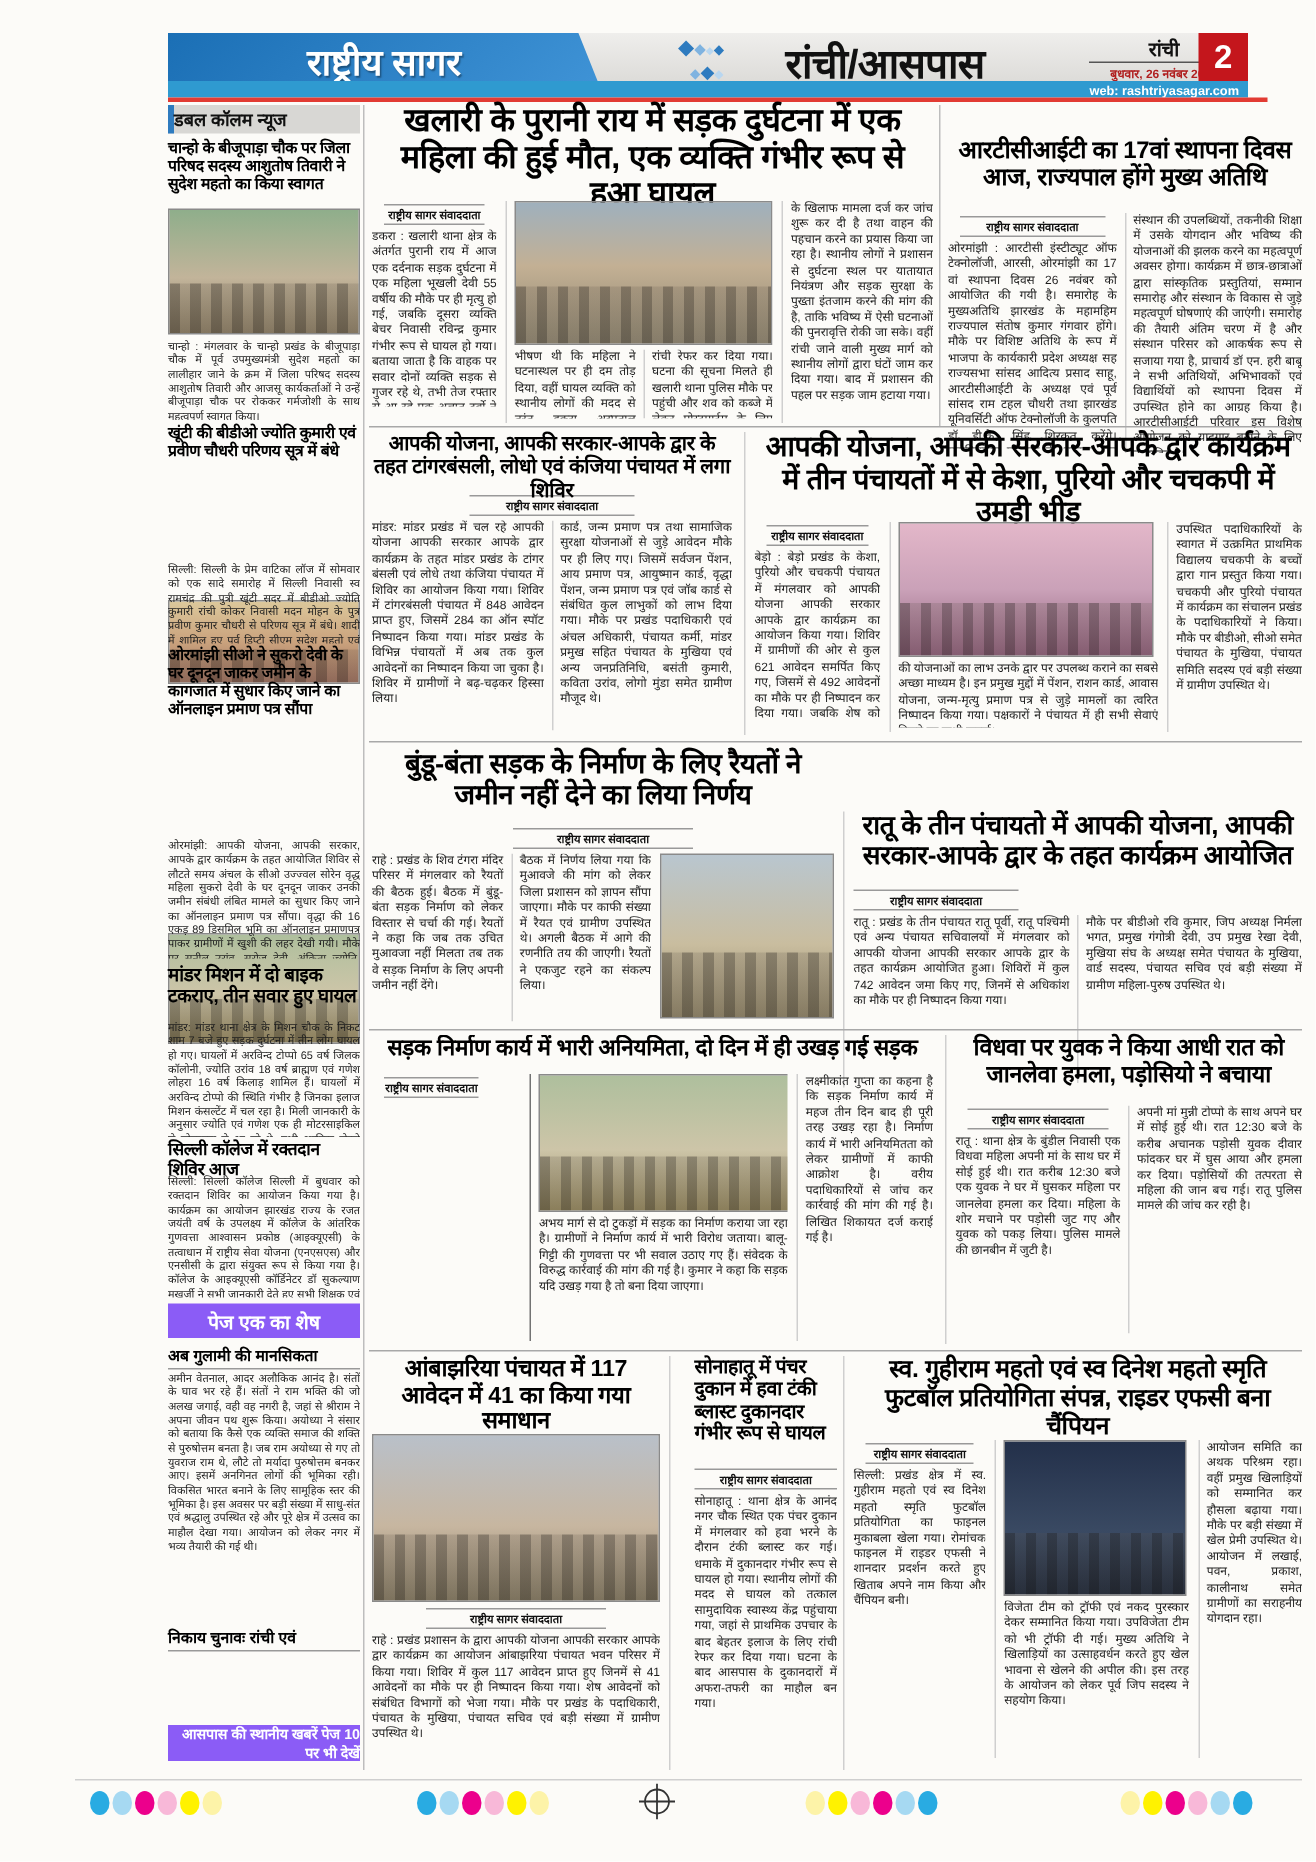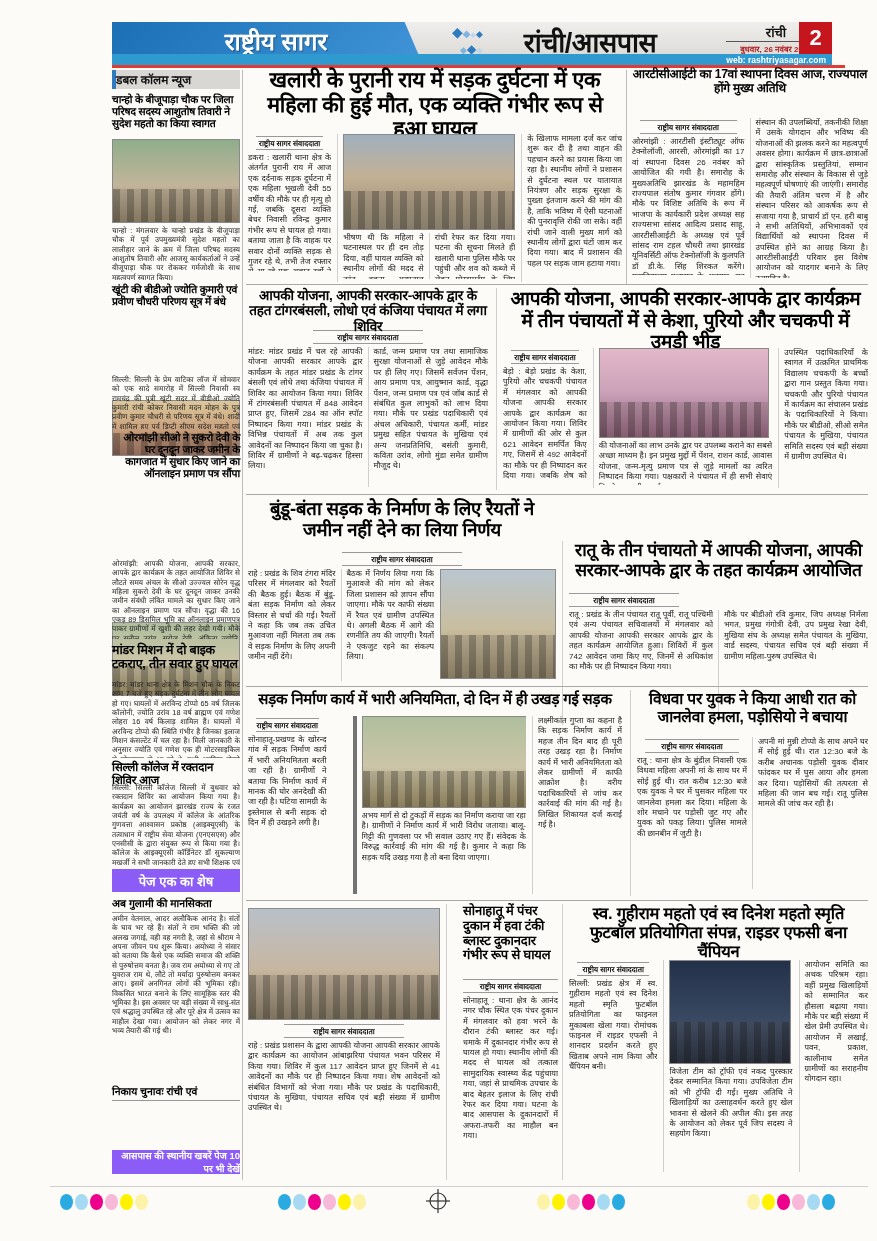--- a/index.html
+++ b/index.html
@@ -31,21 +31,21 @@
   .dot{display:inline-block;width:13px;height:16px;border-radius:50%;margin-right:2px;}
   .d-cyan{background:#29abe2;} .d-lblue{background:#a6d9f2;} .d-mag{background:#ec008c;}
   .d-pink{background:#f8b8d8;} .d-yel{background:#fff200;} .d-lyel{background:#fdf3a8;}
 </style>
 </head>
 <body>
 
 <div id="page">
 
   <div class="abs" style="left:112px;top:22px;width:720px;height:32px;background:linear-gradient(180deg,#efeeec,#dddcd9);"></div>
-  <div class="abs" style="left:112px;top:22px;width:288px;height:36px;background:linear-gradient(135deg,#15science 0,#1b6fb5,#3f93d6);background:linear-gradient(135deg,#1b6fb5,#3f93d6);clip-path:polygon(0 0,95% 0,100% 100%,0 100%);display:flex;align-items:center;justify-content:center;padding-left:20px;">
+  <div class="abs" style="left:112px;top:22px;width:288px;height:36px;background:linear-gradient(135deg,#15science 0,#1b6fb5,#3f93d6);background:linear-gradient(135deg,#1b6fb5,#3f93d6);clip-path:polygon(0 0,95% 0,100% 100%,0 100%);display:flex;align-items:center;justify-content:center;">
     <span style="color:#fff;font-weight:800;font-size:24px;text-shadow:1px 1px 1px rgba(0,0,0,.35);">राष्ट्रीय सागर</span>
   </div>
   <div class="abs" style="left:452px;top:24px;width:110px;height:30px;overflow:hidden;line-height:1;">
     <span style="color:#2e7bbf;font-size:14px;">◆</span><span style="color:#7fb3e0;font-size:10px;">◆</span><span style="color:#b9d7f0;font-size:7px;">◆</span><span style="color:#2e7bbf;font-size:9px;">◆</span><br>
     <span style="color:#7fb3e0;font-size:9px;margin-left:8px;">◆</span><span style="color:#2e7bbf;font-size:12px;">◆</span><span style="color:#b9d7f0;font-size:8px;">◆</span>
   </div>
   <div class="abs" style="left:480px;top:23px;width:220px;text-align:center;font-weight:800;font-size:27px;color:#111;letter-spacing:-0.5px;">रांची/आसपास</div>
   <div class="abs" style="left:726px;top:23px;width:100px;text-align:center;">
     <div style="font-weight:800;font-size:13px;color:#111;border-bottom:1px solid #555;">रांची</div>
     <div style="font-size:8px;font-weight:700;color:#b02020;margin-top:1px;">बुधवार, 26 नवंबर 2025</div>
@@ -66,21 +66,21 @@
   </div>
 
   <div class="abs hl" style="left:112px;top:94px;width:128px;height:42px;font-size:10.5px;text-align:left;">चान्हो के बीजूपाड़ा चौक पर जिला परिषद सदस्य आशुतोष तिवारी ने सुदेश महतो का किया स्वागत</div>
   <div class="abs photo ph-crowd" style="left:112px;top:139px;width:128px;height:84px;"></div>
   <div class="abs body-txt tiny" style="left:112px;top:226px;width:128px;height:54px;">चान्हो : मंगलवार के चान्हो प्रखंड के बीजूपाड़ा चौक में पूर्व उपमुख्यमंत्री सुदेश महतो का लालीहार जाने के क्रम में जिला परिषद सदस्य आशुतोष तिवारी और आजसू कार्यकर्ताओं ने उन्हें बीजूपाड़ा चौक पर रोककर गर्मजोशी के साथ महत्वपूर्ण स्वागत किया।</div>
 
   <div class="abs hl" style="left:112px;top:284px;width:128px;height:29px;font-size:10.5px;text-align:left;">खूंटी की बीडीओ ज्योति कुमारी एवं प्रवीण चौधरी परिणय सूत्र में बंधे</div>
   <div class="abs photo ph-wedding" style="left:112px;top:316px;width:128px;height:56px;"></div>
   <div class="abs body-txt tiny" style="left:112px;top:375px;width:128px;height:54px;">सिल्ली: सिल्ली के प्रेम वाटिका लॉज में सोमवार को एक सादे समारोह में सिल्ली निवासी स्व रामचंद्र की पुत्री खूंटी सदर में बीडीओ ज्योति कुमारी रांची कोकर निवासी मदन मोहन के पुत्र प्रवीण कुमार चौधरी से परिणय सूत्र में बंधे। शादी में शामिल हुए पूर्व डिप्टी सीएम सुदेश महतो एवं अन्य लोगों ने बधाई देते हुए वर-वधु को खुशहाल जीवन का आशीर्वाद दिया। इस मौके पर काफी संख्या में लोग उपस्थित थे।</div>
 
-  <div class="abs hl" style="left:112px;top:432px;width:128px;height:46px;font-size:10.5px;text-align:right;">ओरमांझी सीओ ने सुकरो देवी के घर दूनदून जाकर जमीन के कागजात में सुधार किए जाने का ऑनलाइन प्रमाण पत्र सौंपा</div>
+  <div class="abs hl" style="left:112px;top:432px;width:128px;height:46px;font-size:10.5px;text-align:left;">ओरमांझी सीओ ने सुकरो देवी के घर दूनदून जाकर जमीन के कागजात में सुधार किए जाने का ऑनलाइन प्रमाण पत्र सौंपा</div>
   <div class="abs photo ph-field" style="left:112px;top:482px;width:128px;height:74px;"></div>
   <div class="abs body-txt tiny" style="left:112px;top:559px;width:128px;height:80px;">ओरमांझी: आपकी योजना, आपकी सरकार, आपके द्वार कार्यक्रम के तहत आयोजित शिविर से लौटते समय अंचल के सीओ उज्ज्वल सोरेन वृद्ध महिला सुकरो देवी के घर दूनदून जाकर उनकी जमीन संबंधी लंबित मामले का सुधार किए जाने का ऑनलाइन प्रमाण पत्र सौंपा। वृद्धा की 16 एकड़ 89 डिसमिल भूमि का ऑनलाइन प्रमाणपत्र पाकर ग्रामीणों में खुशी की लहर देखी गयी। मौके पर सुनील उरांव, सरोज देवी, अंकिता ज्योति, पुष्पा कुमारी, राजीव लोहरा मौजूद थे।</div>
 
   <div class="abs hl" style="left:112px;top:643px;width:128px;height:34px;font-size:12.5px;text-align:left;">मांडर मिशन में दो बाइक टकराए, तीन सवार हुए घायल</div>
   <div class="abs body-txt tiny" style="left:112px;top:680px;width:128px;height:78px;">मांडर: मांडर थाना क्षेत्र के मिशन चौक के निकट शाम 7 बजे हुए सड़क दुर्घटना में तीन लोग घायल हो गए। घायलों में अरविन्द टोप्पो 65 वर्ष जिलक कॉलोनी, ज्योति उरांव 18 वर्ष ब्राह्मण एवं गणेश लोहरा 16 वर्ष किलाड़ शामिल हैं। घायलों में अरविन्द टोप्पो की स्थिति गंभीर है जिनका इलाज मिशन कंसल्टेंट में चल रहा है। मिली जानकारी के अनुसार ज्योति एवं गणेश एक ही मोटरसाइकिल से लोहरदगा से आ रहे थे, तभी अरविन्द टोप्पो अपनी बाइक से मांडर से घर जा रहा था, दोनों में सीधी टक्कर हो गई और वह गंभीर रूप से घायल हो गया जबकि अन्य दो को हल्की चोटें आई हैं।</div>
 
   <div class="abs hl" style="left:112px;top:761px;width:128px;height:19px;font-size:11.5px;text-align:left;">सिल्ली कॉलेज में रक्तदान शिविर आज</div>
   <div class="abs body-txt tiny" style="left:112px;top:783px;width:128px;height:82px;">सिल्ली: सिल्ली कॉलेज सिल्ली में बुधवार को रक्तदान शिविर का आयोजन किया गया है। कार्यक्रम का आयोजन झारखंड राज्य के रजत जयंती वर्ष के उपलक्ष्य में कॉलेज के आंतरिक गुणवत्ता आश्वासन प्रकोष्ठ (आइक्यूएसी) के तत्वाधान में राष्ट्रीय सेवा योजना (एनएसएस) और एनसीसी के द्वारा संयुक्त रूप से किया गया है। कॉलेज के आइक्यूएसी कॉर्डिनेटर डॉ सुकल्याण मुखर्जी ने सभी जानकारी देते हुए सभी शिक्षक एवं छात्र-छात्राओं को शिविर में भाग लेने का आह्वान किया है।</div>
 
   <div class="abs sec-black" style="left:112px;top:869px;width:128px;height:23px;display:flex;align-items:center;justify-content:center;">
@@ -103,21 +103,21 @@
       <div class="photo ph-road" style="width:172px;height:96px;"></div>
       <div class="cols" style="margin-top:3px;height:46px;">
         <div class="col body-txt">भीषण थी कि महिला ने घटनास्थल पर ही दम तोड़ दिया, वहीं घायल व्यक्ति को स्थानीय लोगों की मदद से तुरंत डकरा अस्पताल पहुंचाया गया, जहां उसकी प्राथमिक उपचार के बाद</div>
         <div class="col body-txt">रांची रेफर कर दिया गया। घटना की सूचना मिलते ही खलारी थाना पुलिस मौके पर पहुंची और शव को कब्जे में लेकर पोस्टमार्टम के लिए भेज दिया गया है। पुलिस ने अज्ञात वाहन</div>
       </div>
     </div>
     <div class="body-txt" style="width:98px;border-left:1px solid #cfcfcf;padding-left:5px;height:148px;">के खिलाफ मामला दर्ज कर जांच शुरू कर दी है तथा वाहन की पहचान करने का प्रयास किया जा रहा है। स्थानीय लोगों ने प्रशासन से दुर्घटना स्थल पर यातायात नियंत्रण और सड़क सुरक्षा के पुख्ता इंतजाम करने की मांग की है, ताकि भविष्य में ऐसी घटनाओं की पुनरावृत्ति रोकी जा सके। वहीं रांची जाने वाली मुख्य मार्ग को स्थानीय लोगों द्वारा घंटों जाम कर दिया गया। बाद में प्रशासन की पहल पर सड़क जाम हटाया गया।</div>
   </div>
 
   <div class="abs" style="left:632px;top:68px;width:236px;height:216px;">
-    <div class="hl" style="font-size:12px;height:50px;">आरटीसीआईटी का 17वां स्थापना दिवस आज, राज्यपाल होंगे मुख्य अतिथि</div>
+    <div class="hl" style="font-size:16px;height:50px;margin-top:24px;">आरटीसीआईटी का 17वां स्थापना दिवस आज, राज्यपाल होंगे मुख्य अतिथि</div>
     <div class="cols" style="height:160px;">
       <div class="col">
         <div class="byline">राष्ट्रीय सागर संवाददाता</div>
         <div class="body-txt" style="height:138px;">ओरमांझी : आरटीसी इंस्टीट्यूट ऑफ टेक्नोलॉजी, आरसी, ओरमांझी का 17 वां स्थापना दिवस 26 नवंबर को आयोजित की गयी है। समारोह के मुख्यअतिथि झारखंड के महामहिम राज्यपाल संतोष कुमार गंगवार होंगे। मौके पर विशिष्ट अतिथि के रूप में भाजपा के कार्यकारी प्रदेश अध्यक्ष सह राज्यसभा सांसद आदित्य प्रसाद साहू, आरटीसीआईटी के अध्यक्ष एवं पूर्व सांसद राम टहल चौधरी तथा झारखंड यूनिवर्सिटी ऑफ टेक्नोलॉजी के कुलपति डॉ डी.के. सिंह शिरकत करेंगे। महाविद्यालय प्रशासन के अनुसार, यह दिन</div>
       </div>
       <div class="col body-txt">संस्थान की उपलब्धियों, तकनीकी शिक्षा में उसके योगदान और भविष्य की योजनाओं की झलक करने का महत्वपूर्ण अवसर होगा। कार्यक्रम में छात्र-छात्राओं द्वारा सांस्कृतिक प्रस्तुतियां, सम्मान समारोह और संस्थान के विकास से जुड़े महत्वपूर्ण घोषणाएं की जाएंगी। समारोह की तैयारी अंतिम चरण में है और संस्थान परिसर को आकर्षक रूप से सजाया गया है, प्राचार्य डॉ एन. हरी बाबू ने सभी अतिथियों, अभिभावकों एवं विद्यार्थियों को स्थापना दिवस में उपस्थित होने का आग्रह किया है। आरटीसीआईटी परिवार इस विशेष आयोजन को यादगार बनाने के लिए उत्साहित है।</div>
     </div>
   </div>
 
   <div class="rule-h" style="left:246px;top:284px;width:622px;"></div>
@@ -169,23 +169,22 @@
     </div>
   </div>
 
   <div class="rule-h" style="left:246px;top:686px;width:622px;"></div>
 
   <div class="abs" style="left:248px;top:690px;width:374px;height:206px;">
     <div class="hl" style="font-size:15px;font-weight:800;height:22px;white-space:nowrap;overflow:hidden;">सड़क निर्माण कार्य में भारी अनियमिता, दो दिन में ही उखड़ गई सड़क</div>
     <div style="display:flex;gap:6px;height:178px;margin-top:4px;">
       <div style="width:86px;overflow:hidden;">
         <div class="byline">राष्ट्रीय सागर संवाददाता</div>
-        <div class="body-txt" style="height:150px;">सोनाहातू-प्रखण्ड के खोरन्द गांव में सड़क निर्माण कार्य में भारी अनियमितता बरती जा रही है। ग्रामीणों ने बताया कि निर्माण कार्य में मानक की घोर अनदेखी की जा रही है। घटिया सामग्री के इस्तेमाल से बनी सड़क दो दिन में ही उखड़ने लगी है।</div>
-      </div>
-      <div style="width:180px;border-left:4px solid #737373;padding-left:5px;overflow:hidden;margin-left:20px;">
+      </div>
+      <div style="width:180px;border-left:1px solid #737373;padding-left:5px;overflow:hidden;margin-left:20px;">
         <div class="photo ph-field" style="width:174px;height:92px;"></div>
         <div class="body-txt" style="height:80px;margin-top:3px;">अभय मार्ग से दो टुकड़ों में सड़क का निर्माण कराया जा रहा है। ग्रामीणों ने निर्माण कार्य में भारी विरोध जताया। बालू-गिट्टी की गुणवत्ता पर भी सवाल उठाए गए हैं। संवेदक के विरुद्ध कार्रवाई की मांग की गई है। कुमार ने कहा कि सड़क यदि उखड़ गया है तो बना दिया जाएगा।</div>
       </div>
       <div class="body-txt" style="width:92px;border-left:1px solid #cfcfcf;padding-left:5px;height:178px;">लक्ष्मीकांत गुप्ता का कहना है कि सड़क निर्माण कार्य में महज तीन दिन बाद ही पूरी तरह उखड़ रहा है। निर्माण कार्य में भारी अनियमितता को लेकर ग्रामीणों में काफी आक्रोश है। वरीय पदाधिकारियों से जांच कर कार्रवाई की मांग की गई है। लिखित शिकायत दर्ज कराई गई है।</div>
     </div>
   </div>
 
   <div class="abs" style="left:630px;top:690px;width:238px;height:206px;border-left:1px solid #cfcfcf;padding-left:6px;box-sizing:border-box;">
     <div class="hl" style="font-size:15.5px;font-weight:600;height:44px;">विधवा पर युवक ने किया आधी रात को जानलेवा हमला, पड़ोसियो ने बचाया</div>
     <div class="cols" style="height:152px;margin-top:3px;">
@@ -193,20 +192,21 @@
         <div class="byline">राष्ट्रीय सागर संवाददाता</div>
         <div class="body-txt" style="height:128px;">रातू : थाना क्षेत्र के बुंडील निवासी एक विधवा महिला अपनी मां के साथ घर में सोई हुई थी। रात करीब 12:30 बजे एक युवक ने घर में घुसकर महिला पर जानलेवा हमला कर दिया। महिला के शोर मचाने पर पड़ोसी जुट गए और युवक को पकड़ लिया। पुलिस मामले की छानबीन में जुटी है।</div>
       </div>
       <div class="col body-txt">अपनी मां मुन्नी टोप्पो के साथ अपने घर में सोई हुई थी। रात 12:30 बजे के करीब अचानक पड़ोसी युवक दीवार फांदकर घर में घुस आया और हमला कर दिया। पड़ोसियों की तत्परता से महिला की जान बच गई। रातू पुलिस मामले की जांच कर रही है।</div>
     </div>
   </div>
 
   <div class="rule-h" style="left:246px;top:900px;width:622px;"></div>
 
   <div class="abs" style="left:248px;top:904px;width:192px;height:276px;">
+    <div class="hl" style="font-size:15.5px;font-weight:600;height:48px;">आंबाझरिया पंचायत में 117 आवेदन में 41 का किया गया समाधान</div>
     <div class="photo ph-cake" style="width:192px;height:112px;margin-top:4px;"></div>
     <div class="byline" style="width:120px;margin:4px auto 3px auto;">राष्ट्रीय सागर संवाददाता</div>
     <div class="body-txt" style="height:92px;">राहे : प्रखंड प्रशासन के द्वारा आपकी योजना आपकी सरकार आपके द्वार कार्यक्रम का आयोजन आंबाझरिया पंचायत भवन परिसर में किया गया। शिविर में कुल 117 आवेदन प्राप्त हुए जिनमें से 41 आवेदनों का मौके पर ही निष्पादन किया गया। शेष आवेदनों को संबंधित विभागों को भेजा गया। मौके पर प्रखंड के पदाधिकारी, पंचायत के मुखिया, पंचायत सचिव एवं बड़ी संख्या में ग्रामीण उपस्थित थे।</div>
   </div>
 
   <div class="abs" style="left:446px;top:904px;width:112px;height:276px;border-left:1px solid #cfcfcf;padding-left:16px;box-sizing:border-box;">
     <div class="hl" style="font-size:13px;text-align:left;height:72px;">सोनाहातू में पंचर दुकान में हवा टंकी ब्लास्ट दुकानदार गंभीर रूप से घायल</div>
     <div class="byline" style="margin:3px 0;">राष्ट्रीय सागर संवाददाता</div>
     <div class="body-txt" style="height:178px;">सोनाहातू : थाना क्षेत्र के आनंद नगर चौक स्थित एक पंचर दुकान में मंगलवार को हवा भरने के दौरान टंकी ब्लास्ट कर गई। धमाके में दुकानदार गंभीर रूप से घायल हो गया। स्थानीय लोगों की मदद से घायल को तत्काल सामुदायिक स्वास्थ्य केंद्र पहुंचाया गया, जहां से प्राथमिक उपचार के बाद बेहतर इलाज के लिए रांची रेफर कर दिया गया। घटना के बाद आसपास के दुकानदारों में अफरा-तफरी का माहौल बन गया।</div>
   </div>

